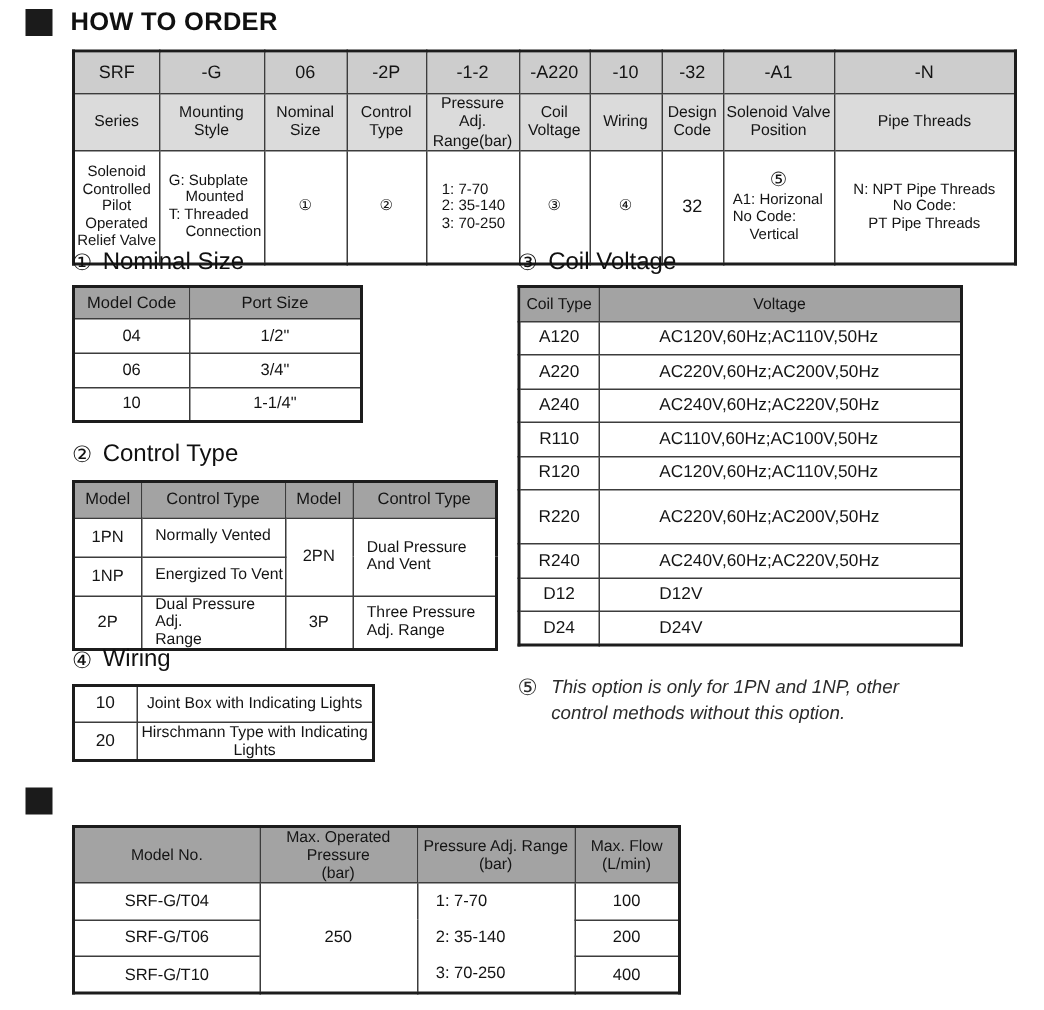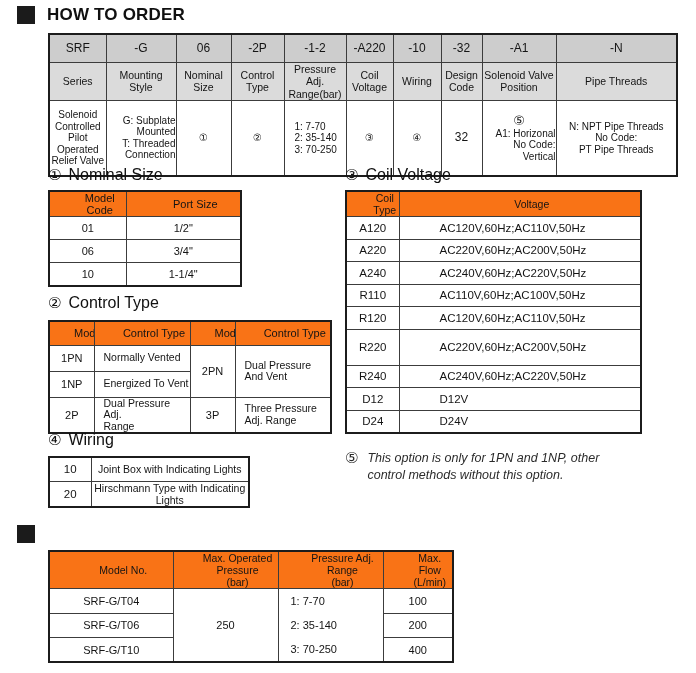--- a/index.html
+++ b/index.html
@@ -11,30 +11,30 @@
   
   .sec-head{display:flex;align-items:center;gap:12px;}
   .sq{width:18px;height:18px;background:#1b1b1b;flex:0 0 auto;}
   .sec-head h1{font-size:17px;font-weight:bold;margin:0;letter-spacing:.2px;color:#101010;}
   
   .sub-head{display:flex;align-items:center;gap:7px;font-size:16px;color:#101010;}
   .circ-num{font-family:"DejaVu Sans",sans-serif;font-size:15px;line-height:1;}
   
   table{border-collapse:collapse;table-layout:fixed;border:2px solid #1c1c1c;}
   td{border:1px solid #3c3c3c;text-align:center;vertical-align:middle;padding:0;overflow:hidden;}
-  .gray{background:#f97316;padding-left:24px;}
+  .gray{background:#a3a3a3;}
   .gray1{background:#cdcdcd;}
   .gray2{background:#dbdbdb;}
   .ml{white-space:pre-line;}
   
   .order-tbl tr.r1 td{font-size:12px;margin-top:30px;}
   .order-tbl tr.r2 td{font-size:10.5px;line-height:12.5px;}
   .order-tbl tr.r3 td{font-size:10px;line-height:11.5px;}
   .order-tbl .big-circ{font-family:"DejaVu Sans",sans-serif;font-size:15px;}
-  .left{text-align:right;padding-left:6px;}
+  .left{text-align:left;padding-left:6px;}
   .leftpad{text-align:left;padding-left:10px;}
   .circ-cell-icon{font-family:"DejaVu Sans",sans-serif;font-size:13px;line-height:14px;}
   
   .nominal-tbl td{font-size:11px;}
   .control-tbl td{font-size:11px;}
   .control-tbl td.val{font-size:10.5px;line-height:11.5px;text-align:left;padding-left:9px;}
   .wiring-tbl td{font-size:10.5px;}
   .coil-tbl td{font-size:11.5px;}
   .coil-tbl td.volt{text-align:left;padding-left:40px;}
   .specs-tbl td{font-size:11px;}
@@ -136,21 +136,21 @@
   <colgroup>
       <col style="width:77px">
       <col style="width:115px">
     </colgroup>
   <tbody>
       <tr style="height:21px;">
     <td class="gray">Model Code</td>
     <td class="gray">Port Size</td>
   </tr>
   <tr style="height:23px;">
-    <td>01</td>
+    <td>04</td>
     <td>1/2"</td>
   </tr>
   <tr style="height:23px;">
     <td>06</td>
     <td>3/4"</td>
   </tr>
   <tr style="height:23px;">
     <td>10</td>
     <td>1-1/4"</td>
   </tr>

